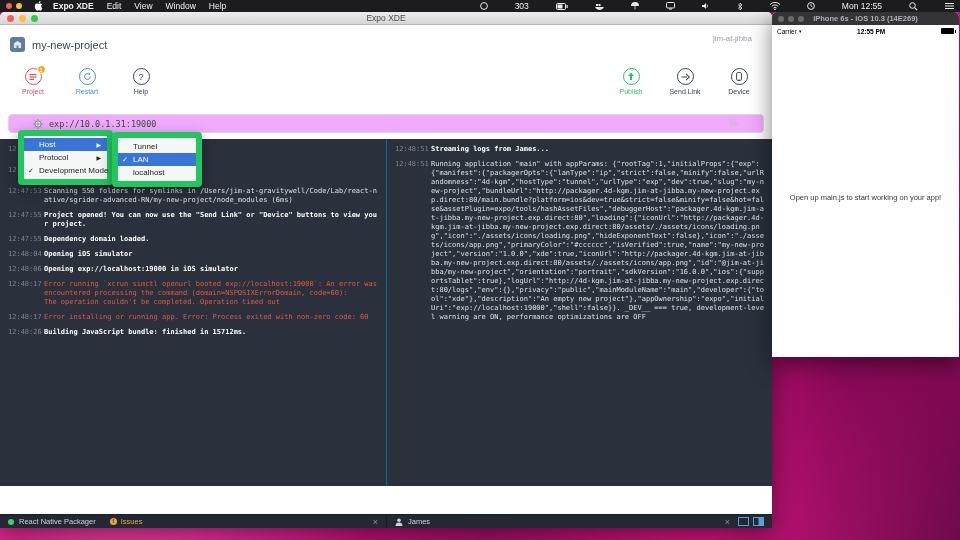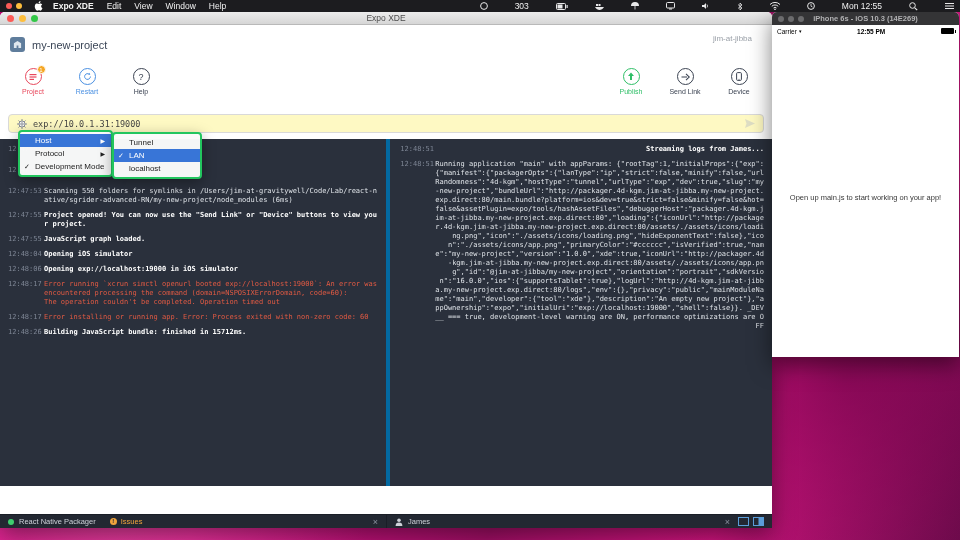--- a/index.html
+++ b/index.html
@@ -52,50 +52,50 @@
   .tb-circle.pink { border-color:#e8485c; color:#e8485c; }
   .tb-circle.blue { border-color:#4a90e2; color:#4a90e2; }
   .tb-circle.dark { border-color:#3b4352; color:#3b4352; }
   .tb-circle.greenc { border-color:#2fbf67; color:#2fbf67; }
   .tb-label { font-size:7px; margin-top:3px; color:#3b4352; white-space:nowrap; }
   .tb-label.pink{ color:#e8485c; } .tb-label.blue{ color:#4a90e2; } .tb-label.greenc{ color:#2fbf67; }
   .badge { position:absolute; top:-4px; right:-5px; width:9px; height:9px; border-radius:50%;
     background:#f5a623; color:#fff; font-size:6px; line-height:9px; text-align:center; border:1px solid #fff; }
 
   .urlbar-wrap { flex:0 0 30px; background:#fff; padding:5px 8px; }
-  .urlbar { height:19px; border:1px solid #d9d9d9; border-radius:4px; background:#fef9c3;
-    display:flex; align-items:center; padding:0 8px; }
+  .urlbar { height:19px; border:1px solid #d9d9d9; border-radius:4px; background:#f0abfc;
+    display:flex; align-items:center; padding:0 24px; }
   .urlbar .url-text { font-family:"DejaVu Sans Mono", monospace; font-size:8.5px; color:#444; margin-left:6px; }
   .urlbar .send-arrow { margin-left:auto; opacity:.45; }
 
   .log-area { flex:1 1 auto; display:flex; background:#2a303c; overflow:hidden; }
   .log-pane { width:386px; padding:6px 8px; overflow:hidden;
     font-family:"DejaVu Sans Mono", monospace; font-size:7px; line-height:9px; }
-  .log-pane.right { border-left:4px solid #0369a1;text-align:right; }
+  .log-pane.right { border-left:1px solid #0369a1; }
   .log-entry { display:flex; margin-bottom:6px; }
   .log-time { flex:0 0 36px; color:#7e8695; }
   .log-msg { flex:1; color:#dfe3e8; white-space:pre-wrap; word-break:break-all; }
   .log-entry.bold .log-msg { color:#ffffff; font-weight:bold; }
   .log-entry.error .log-msg { color:#e25a43; }
   .log-entry.dim { margin-bottom:12px; }
 
   .xde-statusbar { flex:0 0 14px; background:#232832; border-top:1px solid #1a1e27;
     display:flex; font-size:7.5px; color:#cfd3da;margin-top:28px; }
   .sb-half { width:386px; display:flex; align-items:center; padding:0 8px; }
   .sb-half.rightsb { border-left:1px solid #1a1e27; }
   .sb-dot { width:6px; height:6px; border-radius:50%; background:#3ecf6e; margin-right:5px; }
   .sb-issues { display:flex; align-items:center; margin-left:14px; color:#f0a43c; }
   .sb-issues .warn { width:7px; height:7px; border-radius:50%; background:#f0a43c; color:#232832;
     font-size:6px; line-height:7px; text-align:center; font-weight:bold; margin-right:4px; }
   .sb-close { margin-left:auto; color:#8b92a0; font-size:9px; cursor:default; }
   .panel-icons { display:flex; gap:4px; margin-left:8px; }
 
   
   .ctx-menu { position:absolute; left:18px; top:118px; width:95px; z-index:40;
-    background:rgba(250,250,250,.98); border:2px solid #22c55e; border-radius:4px;
+    background:rgba(250,250,250,.98); border:6px solid #22c55e; border-radius:4px;
     box-shadow:0 4px 14px rgba(0,0,0,.35); padding:2px 0; font-size:8px; color:#222; }
   .ctx-menu.sub { left:112px; top:120px; width:90px; }
   .ctx-item { height:13px; display:flex; align-items:center; padding:0 6px 0 15px; position:relative; white-space:nowrap; }
   .ctx-item .chk { position:absolute; left:4px; font-size:7px; }
   .ctx-item .arrow { margin-left:auto; font-size:6px; }
   .ctx-item.hl { background:#3875d7; color:#fff; }
 
   
   .sim-window { position:absolute; left:772px; top:12px; width:187px; height:345px;
     border-radius:5px 5px 0 0; box-shadow:0 8px 22px rgba(0,0,0,.5);
@@ -320,21 +320,21 @@
             <div class="log-entry normal">
               <span class="log-time">12:47:53</span>
               <span class="log-msg">Scanning 550 folders for symlinks in /Users/jim-at-gravitywell/Code/Lab/react-native/sgrider-advanced-RN/my-new-project/node_modules (6ms)</span>
             </div>
             <div class="log-entry bold">
               <span class="log-time">12:47:55</span>
               <span class="log-msg">Project opened! You can now use the "Send Link" or "Device" buttons to view your project.</span>
             </div>
             <div class="log-entry bold">
               <span class="log-time">12:47:55</span>
-              <span class="log-msg">JavaScript graph loaded.</span>
+              <span class="log-msg">Dependency domain loaded.</span>
             </div>
             <div class="log-entry bold">
               <span class="log-time">12:48:04</span>
               <span class="log-msg">Opening iOS simulator</span>
             </div>
             <div class="log-entry bold">
               <span class="log-time">12:48:06</span>
               <span class="log-msg">Opening exp://localhost:19000 in iOS simulator</span>
             </div>
             <div class="log-entry error">

